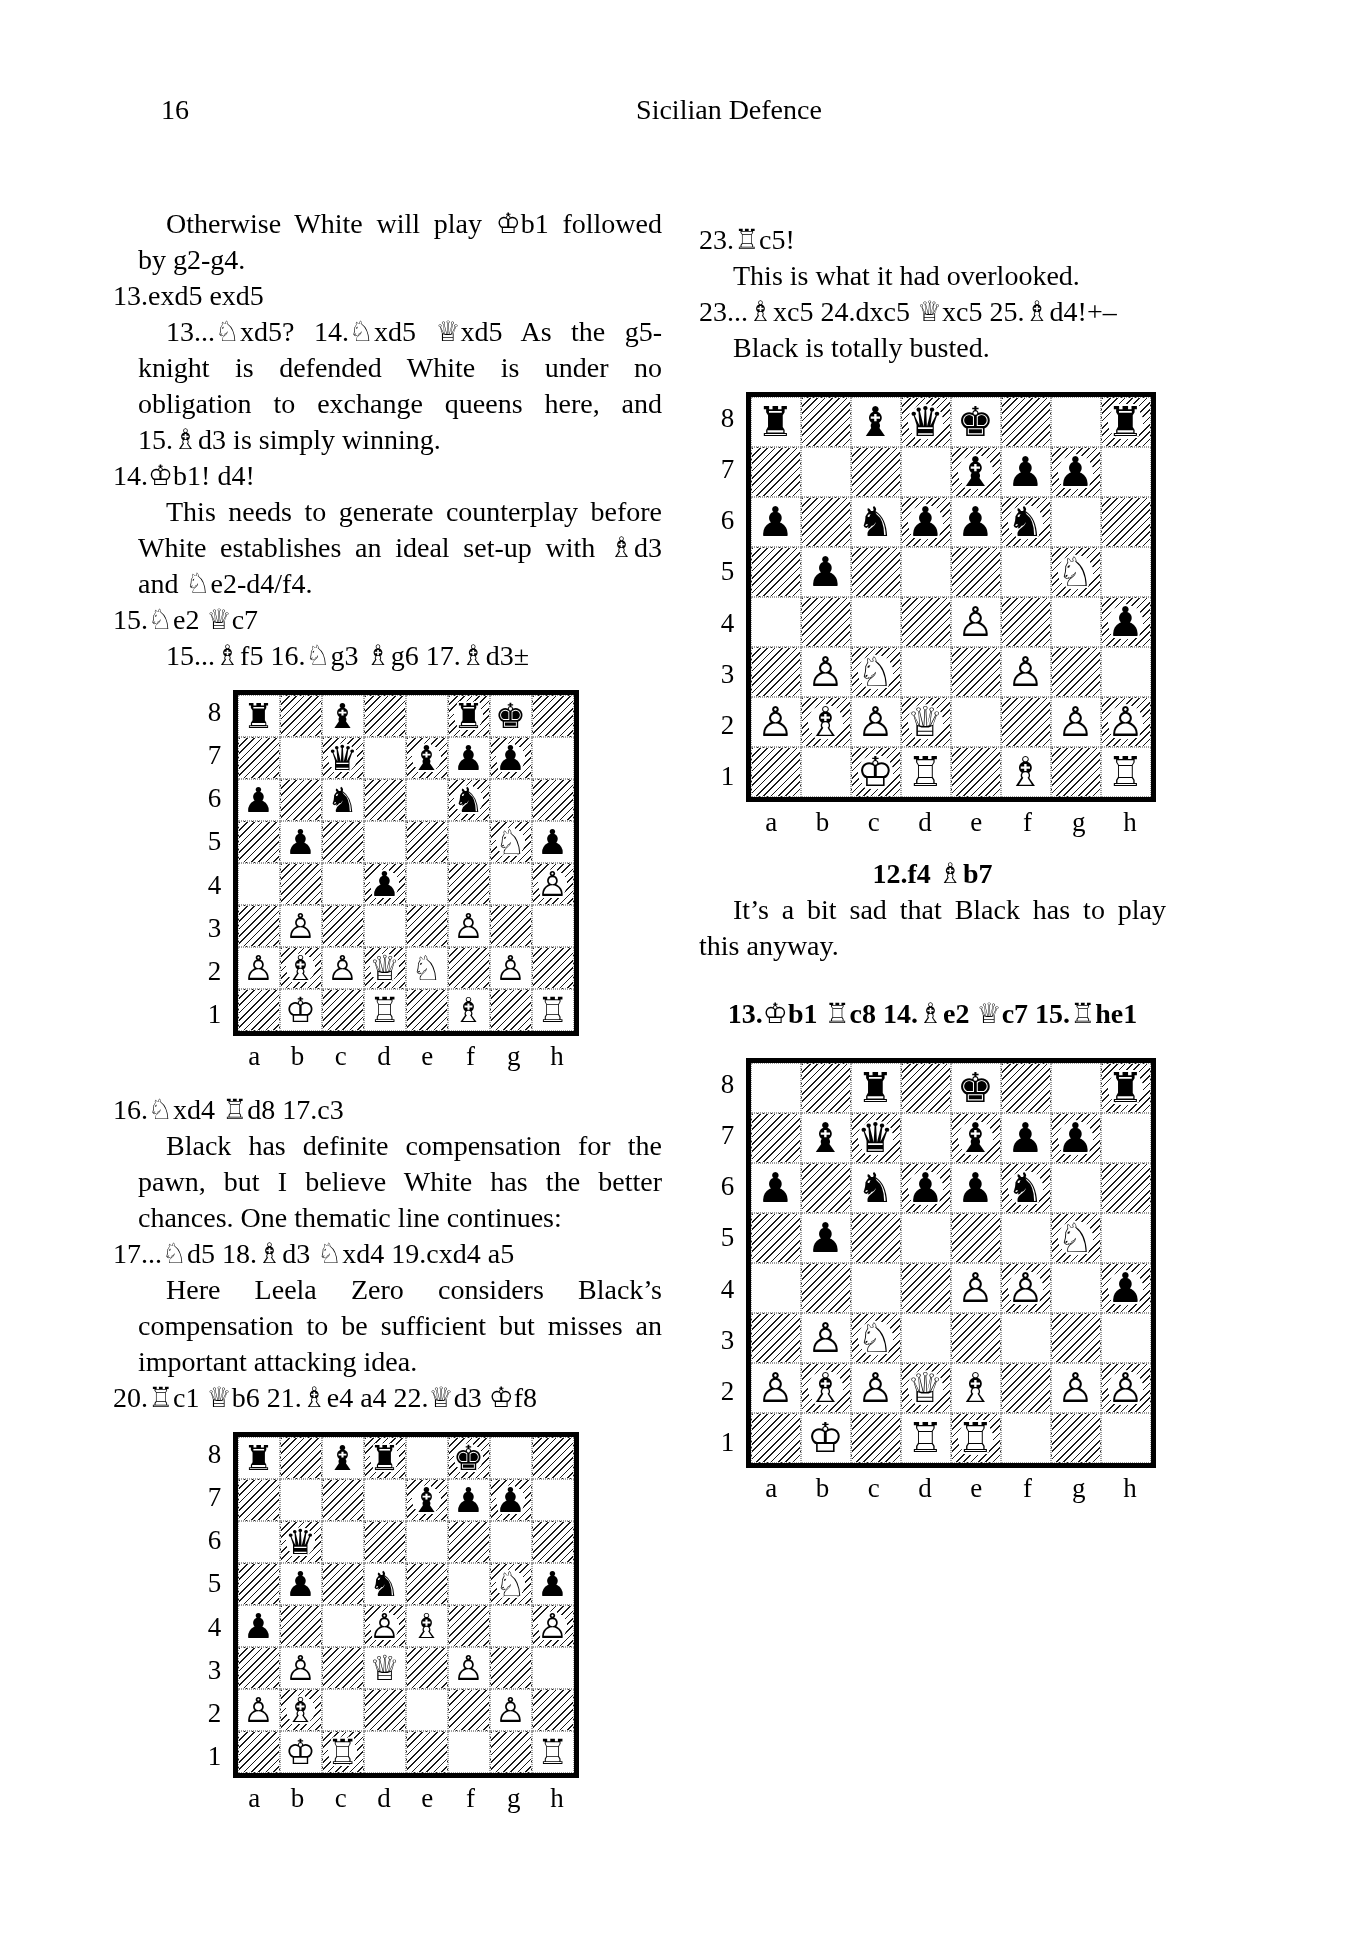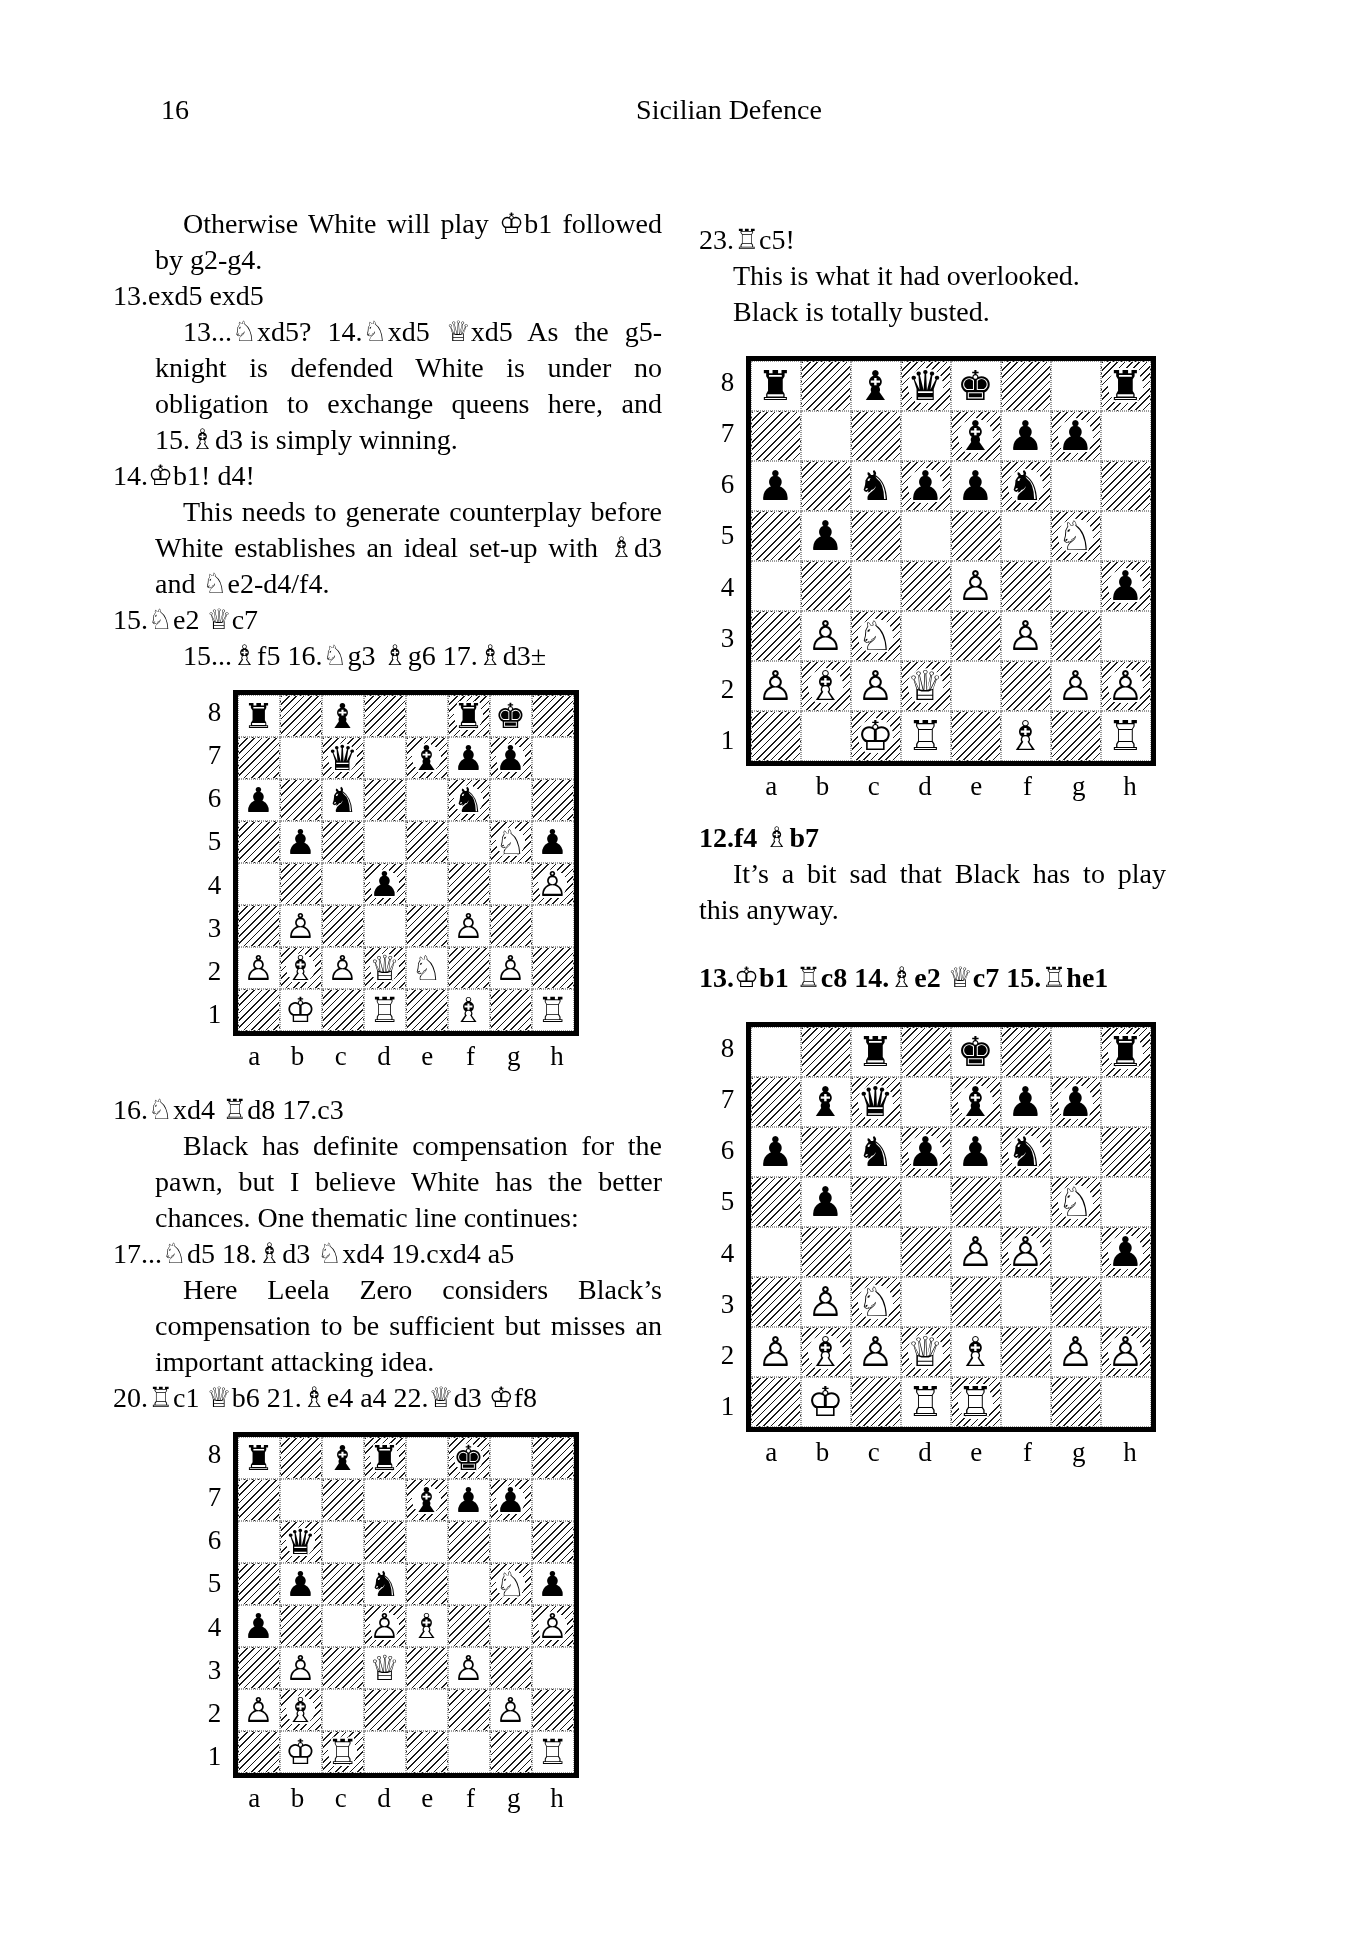--- a/index.html
+++ b/index.html
@@ -13,23 +13,23 @@
     line-height:36px;
     overflow:hidden;
   }
   .header{position:absolute;top:92px;left:0;width:100%;height:40px;margin-left:48px;}
   .page-number{position:absolute;left:113px;top:0;}
   .page-title{position:absolute;left:0;width:100%;text-align:center;top:0;font-size:28px;}
   .column{position:absolute;top:206px;}
   .col-left{left:113px;width:549px;}
   .col-right{left:699px;width:467px;margin-top:16px;}
   .moves{margin:0;text-align:left;}
-  .moves.bold{font-weight:bold;}
+  .moves.bold{font-weight:bold;text-align:center;}
   .para{margin:0;text-align:justify;}
-  .para.variation{margin-left:42px;text-indent:28px;}
+  .para.variation{margin-left:25px;text-indent:28px;}
   .para.indent{text-indent:34px;}
   .para.flush{text-indent:0;}
   .gap{margin-top:32px;}
 
   
   .diagram{display:flex;flex-direction:column;align-items:center;margin:16px 0 16px 0;}
   .diagram.d-large{margin-top:26px;margin-bottom:14px;}
   .d-top{display:flex;align-items:stretch;}
   .rank-labels{display:flex;flex-direction:column;width:36px;}
   .rank-label{flex:1;display:flex;align-items:center;justify-content:center;font-size:27px;}
@@ -487,20 +487,21 @@
             <div class="file-label">f</div>
             <div class="file-label">g</div>
             <div class="file-label">h</div>
           </div>
         </div>
       </div>
     </div>
   <div class="column col-right">
       <p class="moves">23.♖c5!</p>
       <p class="para indent">This is what it had overlooked.</p>
+      <p class="moves">23...♗xc5 24.dxc5 ♕xc5 25.♗d4!+–</p>
       <p class="para indent">Black is totally busted.</p>
       <div class="diagram d-large">
         <div class="d-top">
           <div class="rank-labels">
             <div class="rank-label">8</div>
             <div class="rank-label">7</div>
             <div class="rank-label">6</div>
             <div class="rank-label">5</div>
             <div class="rank-label">4</div>
             <div class="rank-label">3</div>

